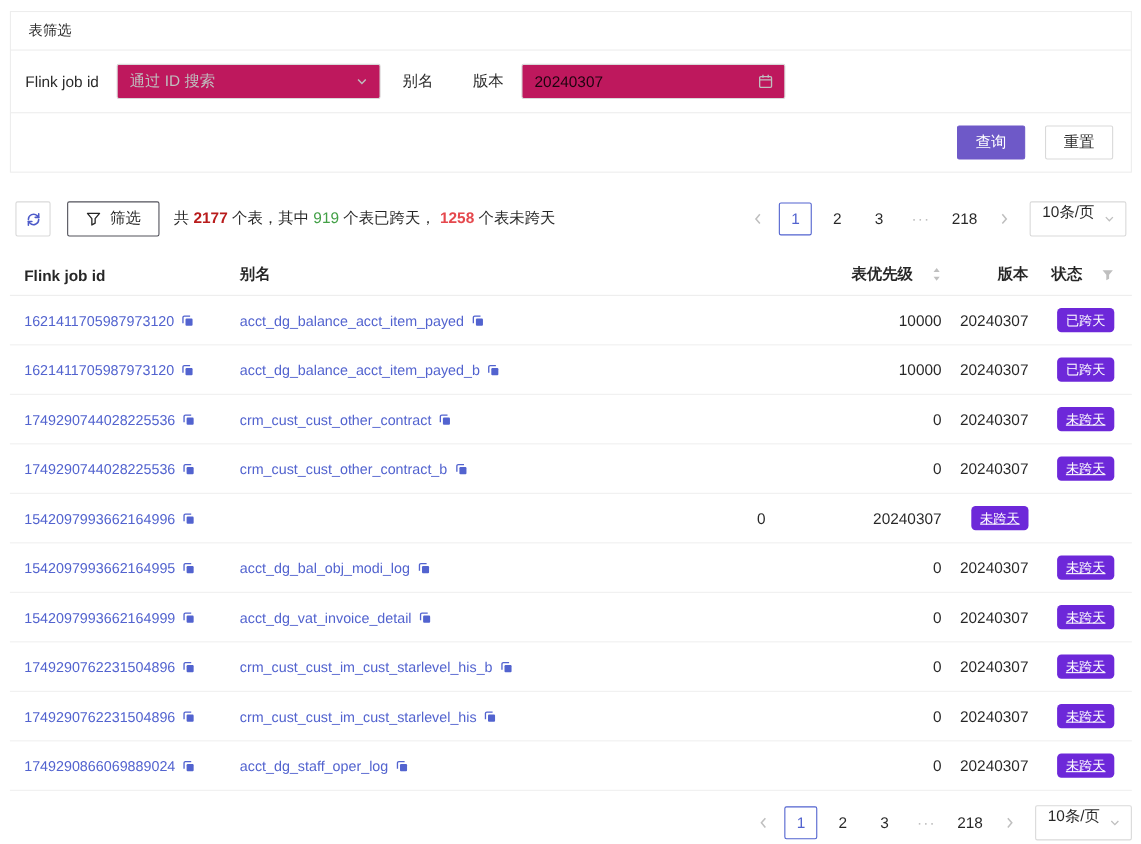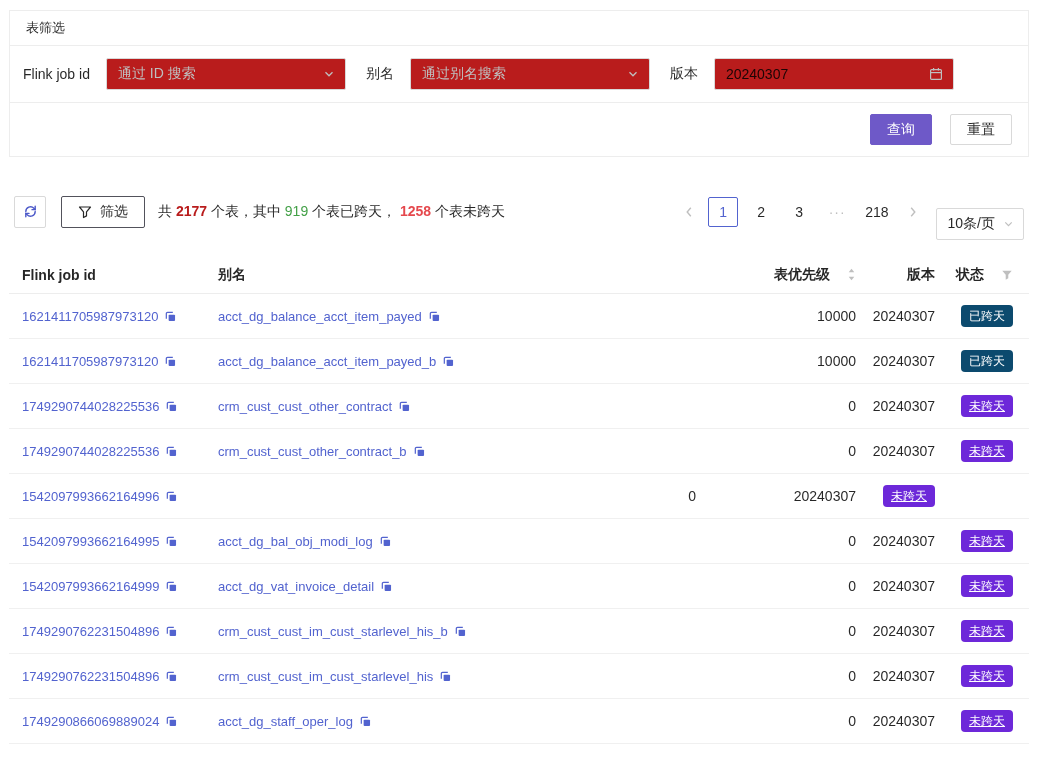--- a/index.html
+++ b/index.html
@@ -14,21 +14,21 @@
   .page { padding:10px 8px 0 9px; }
 
   
   .filter-card { border:1px solid #ededed; background:#fff; }
   .fc-title { font-size:13px; padding:8px 16px; border-bottom:1px solid #ededed; }
   .fc-fields { display:flex; align-items:center; padding:12px 13px; border-bottom:1px solid #ededed; }
   .fc-field { display:flex; align-items:center; }
   .fc-field + .fc-field { margin-left:20px; }
   .fc-label { margin-right:16px; white-space:nowrap; }
   .control { position:relative; width:240px; height:32px; border:1px solid #d9d9d9; border-radius:2px;
-             background:#b91c1c; display:flex; align-items:center; padding:0 30px 0 11px; cursor:pointer; }
+             background:#be185d; display:flex; align-items:center; padding:0 30px 0 11px; cursor:pointer; }
   .control .ph { color:#bfbfbf; white-space:nowrap; overflow:hidden; }
   .control .val { color:rgba(0,0,0,.85); }
   .control .suffix { position:absolute; right:10px; top:50%; transform:translateY(-50%); color:#bfbfbf; display:flex; }
   .fc-actions { display:flex; justify-content:flex-end; gap:18px; padding:11px 16px; }
   .btn { height:31px; padding:0 16px; border:1px solid #d9d9d9; border-radius:2px; background:#fff;
          font-size:14px; color:rgba(0,0,0,.85); cursor:pointer; font-family:inherit;
          display:inline-flex; align-items:center; gap:8px; }
   .btn.primary { background:#6e59c8; border-color:#6e59c8; color:#fff;margin-left:32px; }
 
   
@@ -44,37 +44,37 @@
 
   
   .pagination { margin-left:auto; display:flex; align-items:center; gap:8px; }
   .pg-arrow { width:22px; height:30px; display:flex; align-items:center; justify-content:center;
               color:#bfbfbf; cursor:pointer; }
   .pg-item { min-width:30px; height:30px; line-height:28px; text-align:center; cursor:pointer;
              border-radius:2px; padding:0 4px; border:1px solid transparent; }
   .pg-item.active { border-color:#5263cf; color:#5263cf; font-weight:500; }
   .pg-ellipsis { color:#bfbfbf; min-width:30px; text-align:center; letter-spacing:1px; cursor:default; }
   .pg-size { position:relative; height:32px; border:1px solid #d9d9d9; border-radius:2px;
-             display:flex; align-items:center; padding:0 28px 0 11px; cursor:pointer; margin-left:4px; background:#fff;margin-top:25px; }
+             display:flex; align-items:flex-start; padding:0 28px 0 11px; cursor:pointer; margin-left:4px; background:#fff; }
   .pg-size .chev { position:absolute; right:9px; top:50%; transform:translateY(-50%); color:#bfbfbf; display:flex; }
 
   
   .table { margin-top:16px; }
   .t-head, .t-row { display:grid; grid-template-columns:196px 1fr 160px 79px 78px;
                     align-items:center; padding:0 16px 0 13px; }
   .t-head { height:38px; border-bottom:1px solid #ededed; font-weight:600; }
   .t-row { height:45px; border-bottom:1px solid #f0f0f0; }
   .c3,.c4,.c5 { text-align:right; }
   .th.c3, .th.c5 { display:flex; justify-content:flex-end; align-items:center; gap:17px; }
   .sorter { color:#bfbfbf; display:inline-flex; }
   .funnel-muted { color:#bfbfbf; display:inline-flex; }
   .link { color:#5263cf; cursor:pointer; display:inline-flex; align-items:center; gap:6px; font-size:13px; }
   .copy { cursor:pointer; display:inline-flex; }
   .badge { display:inline-block; font-size:12px; line-height:1.35; color:#fff; padding:3px 8px; border-radius:4px; }
-  .badge.success { background:#0c4a6e; }
+  .badge.success { background:#6d28d9; }
   .badge.danger  { background:#6d28d9;text-decoration:underline; }
 
   .footer { display:flex; margin-top:13px; padding:0 0 0 5px; }
 </style>
 </head>
 <body>
 
 <div class="page">
 
   <section class="filter-card">
@@ -88,28 +88,20 @@
           <span class="suffix">
             <svg width="12" height="12" viewBox="0 0 12 12">
                 <path d="M2.5 4.2 6 7.8 9.5 4.2" fill="none" stroke="currentColor" stroke-width="1.3"></path>
               </svg>
           </span>
         </div>
       </div>
 
       <div class="fc-field">
         <span class="fc-label">别名</span>
-        <div class="control">
-          <span class="ph">通过别名搜索</span>
-          <span class="suffix">
-            <svg width="12" height="12" viewBox="0 0 12 12">
-                <path d="M2.5 4.2 6 7.8 9.5 4.2" fill="none" stroke="currentColor" stroke-width="1.3"></path>
-              </svg>
-          </span>
-        </div>
       </div>
 
       <div class="fc-field">
         <span class="fc-label">版本</span>
         <div class="control">
           <span class="val">20240307</span>
           <span class="suffix">
             <svg width="14" height="14" viewBox="0 0 14 14">
                 <rect x="1.6" y="2.6" width="10.8" height="9.8" rx="1" fill="none" stroke="currentColor" stroke-width="1.2"></rect>
                 <path d="M1.6 5.6h10.8" stroke="currentColor" stroke-width="1.2"></path>

